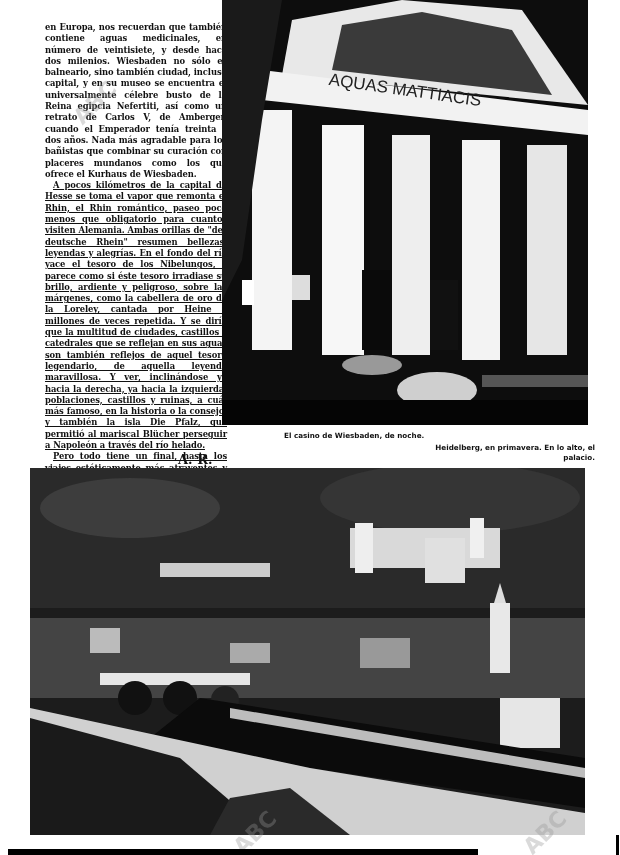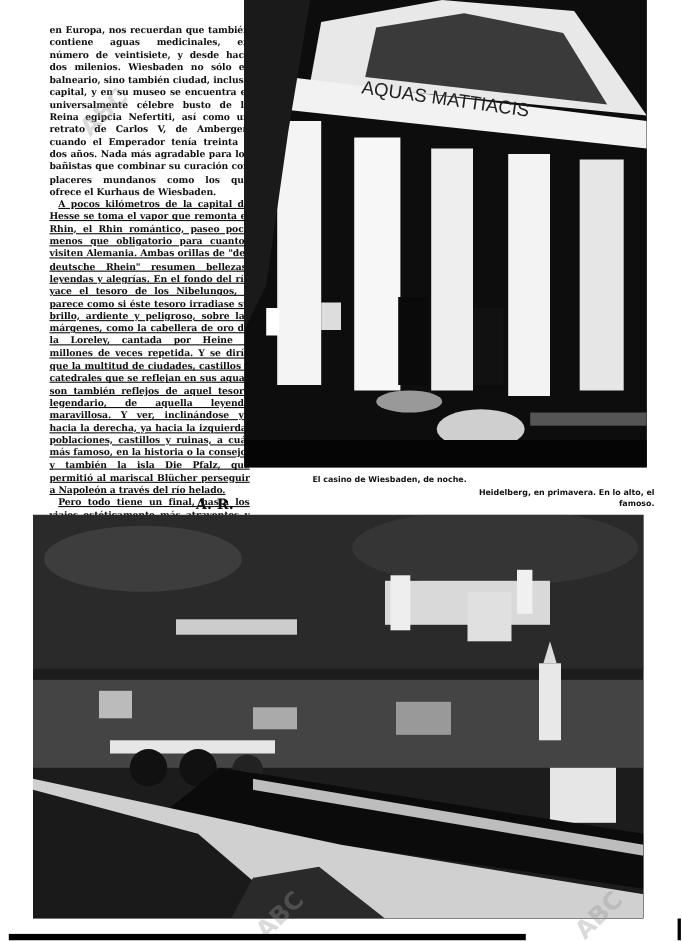--- a/index.html
+++ b/index.html
@@ -73,21 +73,21 @@
 
     <path d="M0,0 L60,0 L40,120 L20,260 L0,300 Z" fill="#1a1a1a"></path>
 
     <ellipse cx="215" cy="390" rx="40" ry="18" fill="#cfcfcf"></ellipse>
     <ellipse cx="150" cy="365" rx="30" ry="10" fill="#999"></ellipse>
     <rect x="260" y="375" width="106" height="12" fill="#555"></rect>
     <rect x="0" y="400" width="366" height="25" fill="#050505"></rect>
   </svg>
 </div>
 <div class="caption cap-top">El casino de Wiesbaden, de noche.</div>
-<div class="caption cap-bottom">Heidelberg, en primavera. En lo alto, el famoso.</div>
+<div class="caption cap-bottom">Heidelberg, en primavera. En lo alto, el palacio.</div>
 
 <div class="photo photo-bottom">
   <svg width="555" height="367" viewBox="0 0 555 367">
     <rect width="555" height="367" fill="#1c1c1c"></rect>
 
     <rect width="555" height="140" fill="#2a2a2a"></rect>
     <ellipse cx="100" cy="40" rx="90" ry="30" fill="#3d3d3d"></ellipse>
     <ellipse cx="420" cy="30" rx="130" ry="35" fill="#353535"></ellipse>
 
     <rect x="320" y="60" width="150" height="40" fill="#d9d9d9"></rect>

